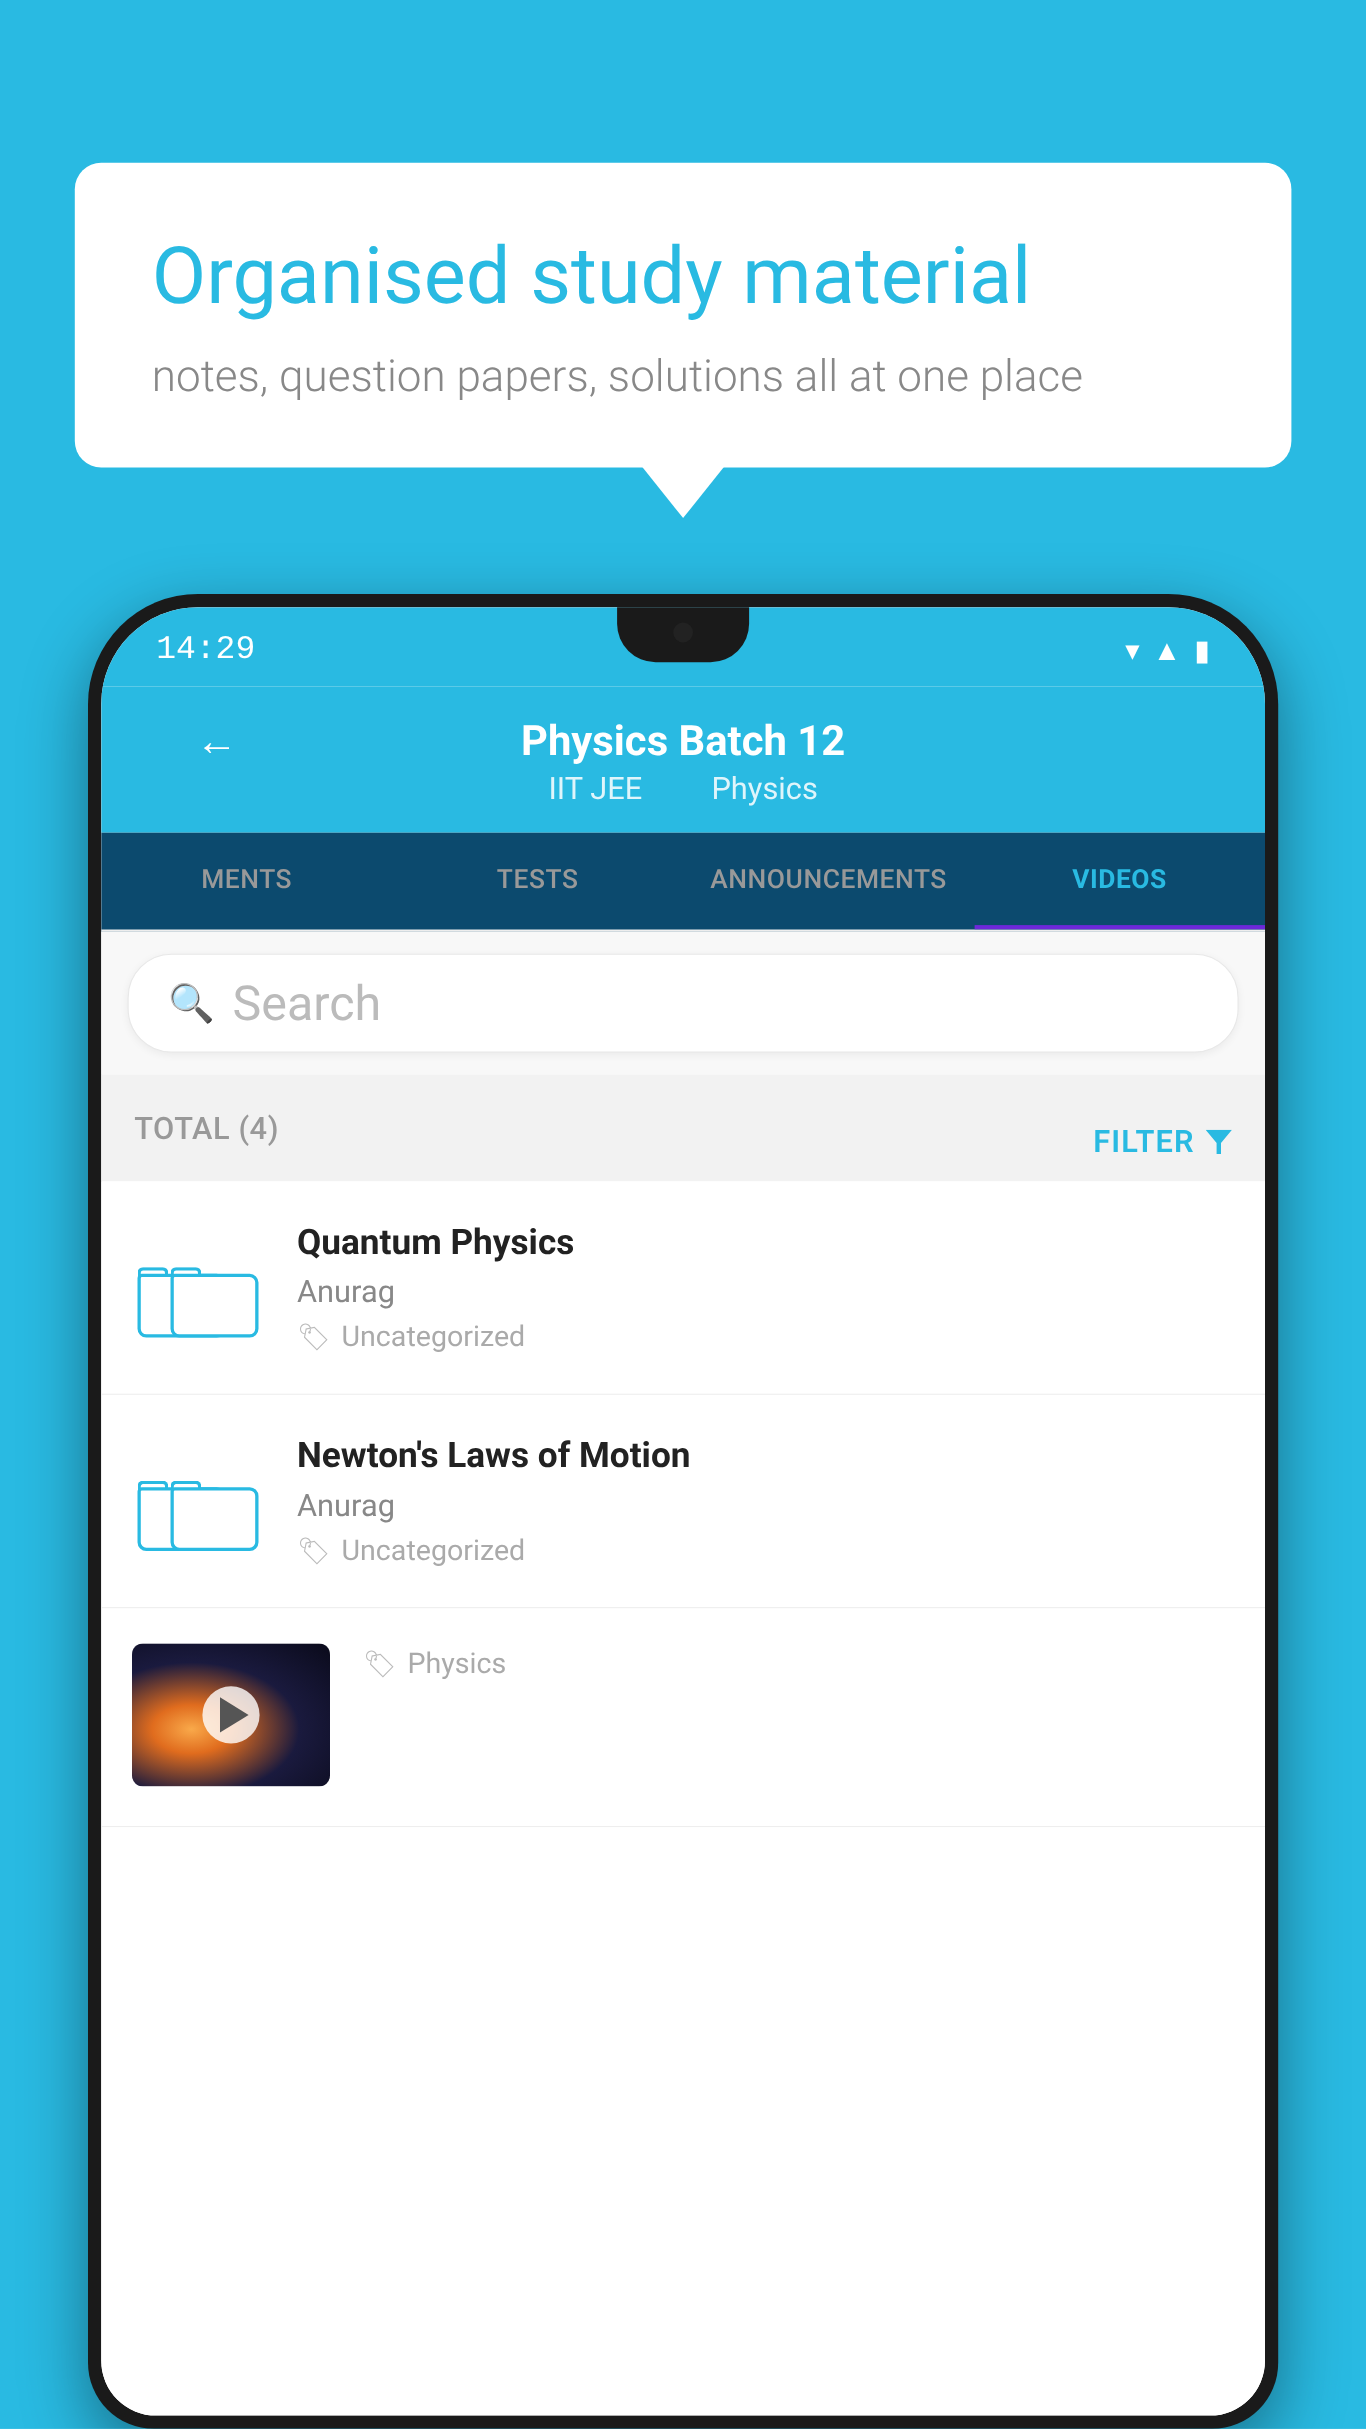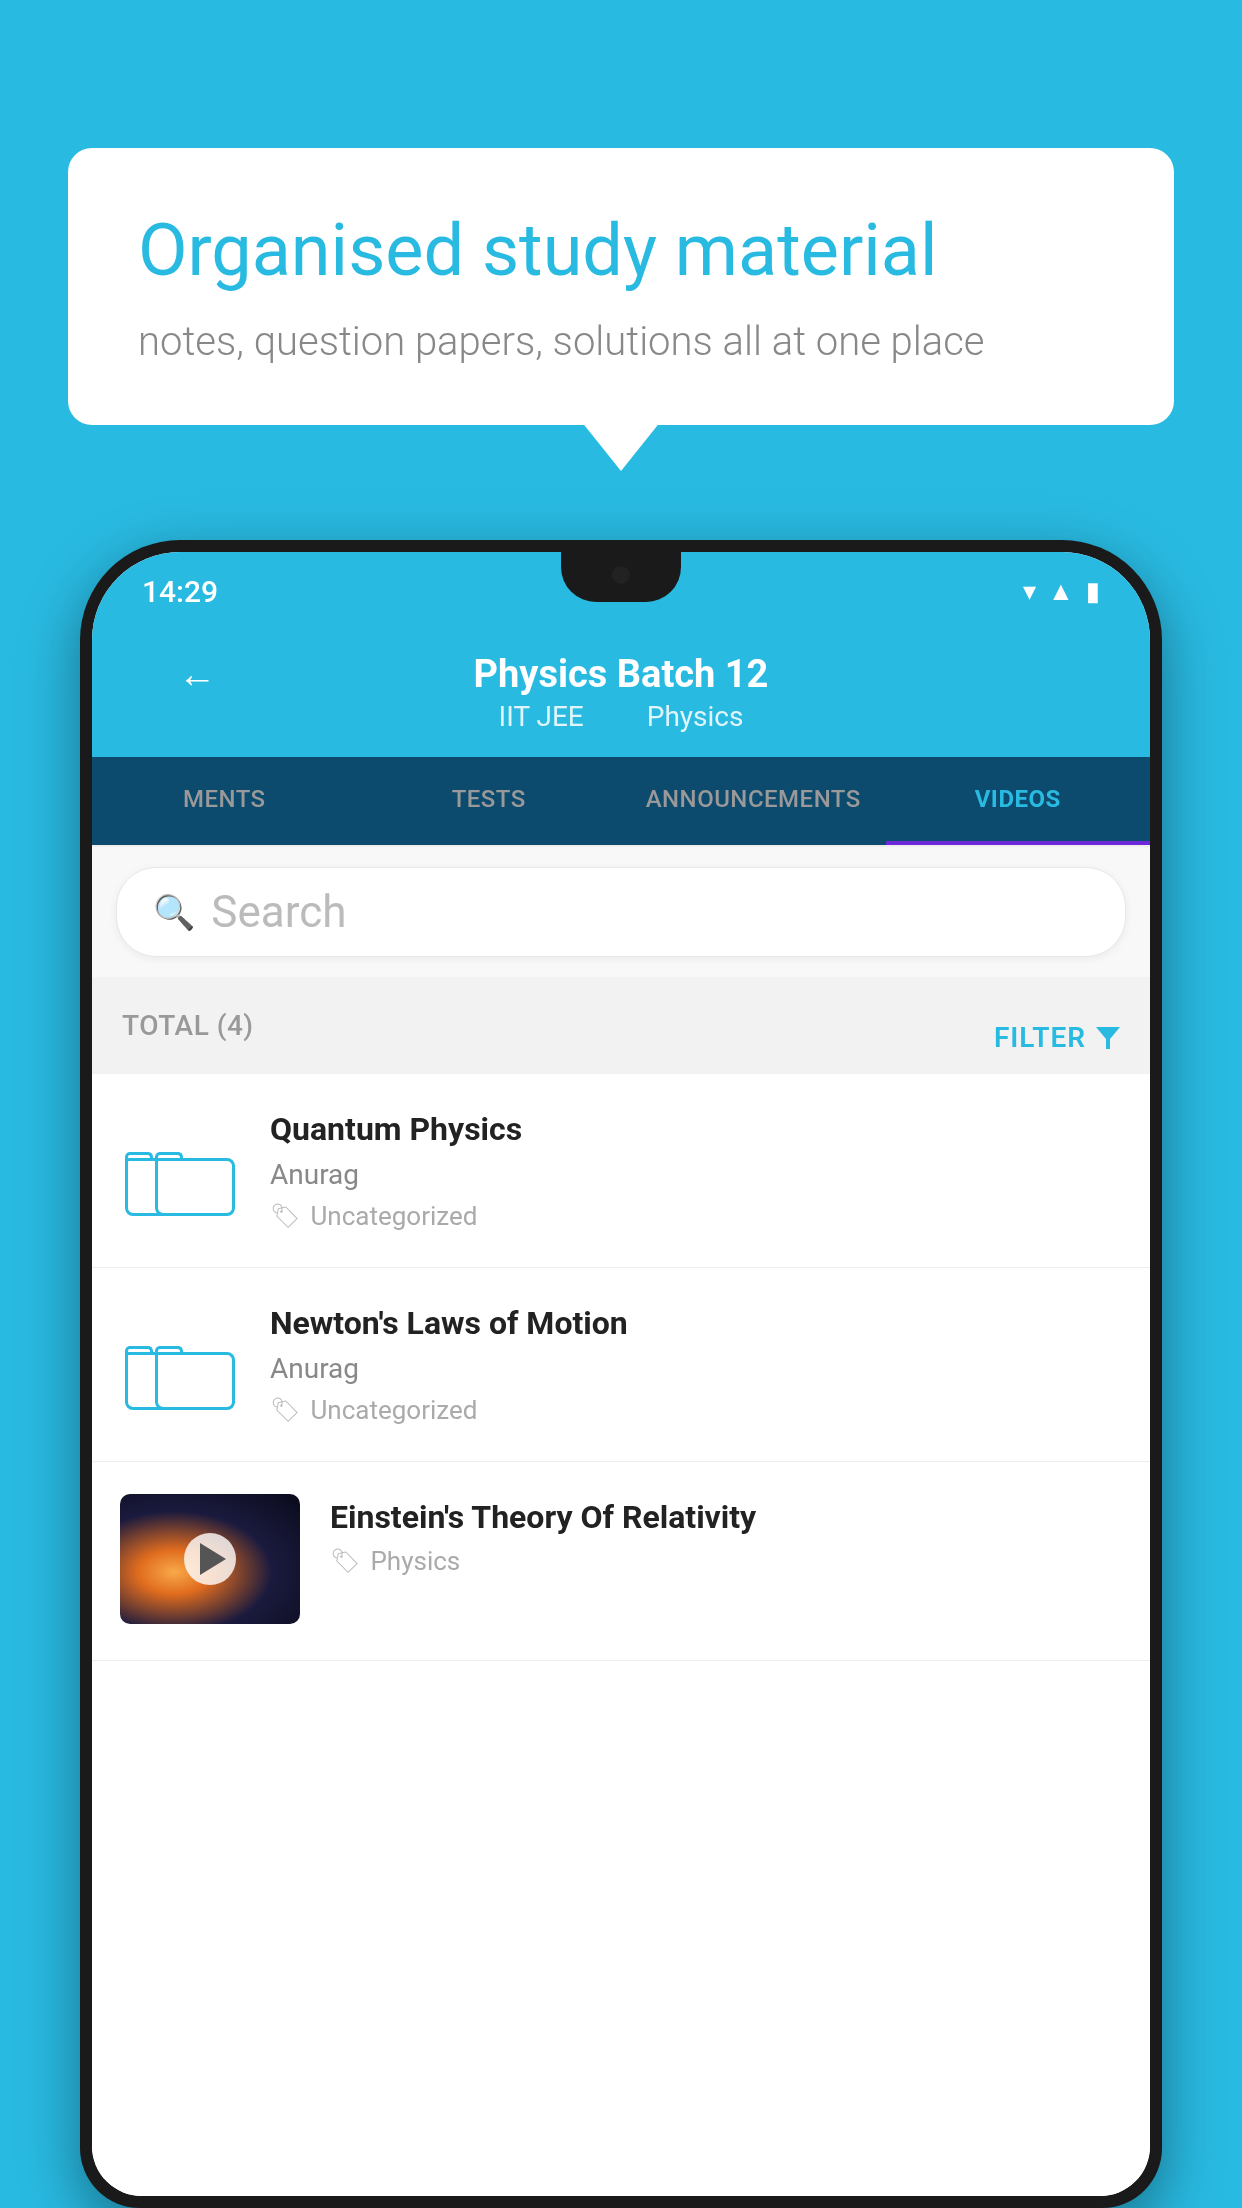--- a/index.html
+++ b/index.html
@@ -86,20 +86,21 @@
       justify-content: space-between;
       align-items: center;
       height: 72px;
       flex-shrink: 0;
     }
 
     .status-time {
       color: white;
       font-size: 30px;
       font-weight: 500;
+      font-family: Liberation Mono, monospace;
     }
 
     .status-icons {
       display: flex;
       align-items: center;
       gap: 12px;
     }
 
     .wifi-icon, .signal-icon, .battery-icon {
       color: white;
@@ -487,21 +488,20 @@
 
       <div class="video-item video-item-last">
         <div class="video-thumb-img">
           <div class="thumb-bg">
             <div class="play-btn">
               <div class="play-triangle"></div>
             </div>
           </div>
         </div>
         <div class="video-info">
-          <div class="video-title">Einstein's Theory Of Relativity</div>
           <div class="video-tag">
             <span class="tag-icon">🏷</span>
             <span>Physics</span>
           </div>
         </div>
       </div>
 
     </div>
   </div>
 </div>

